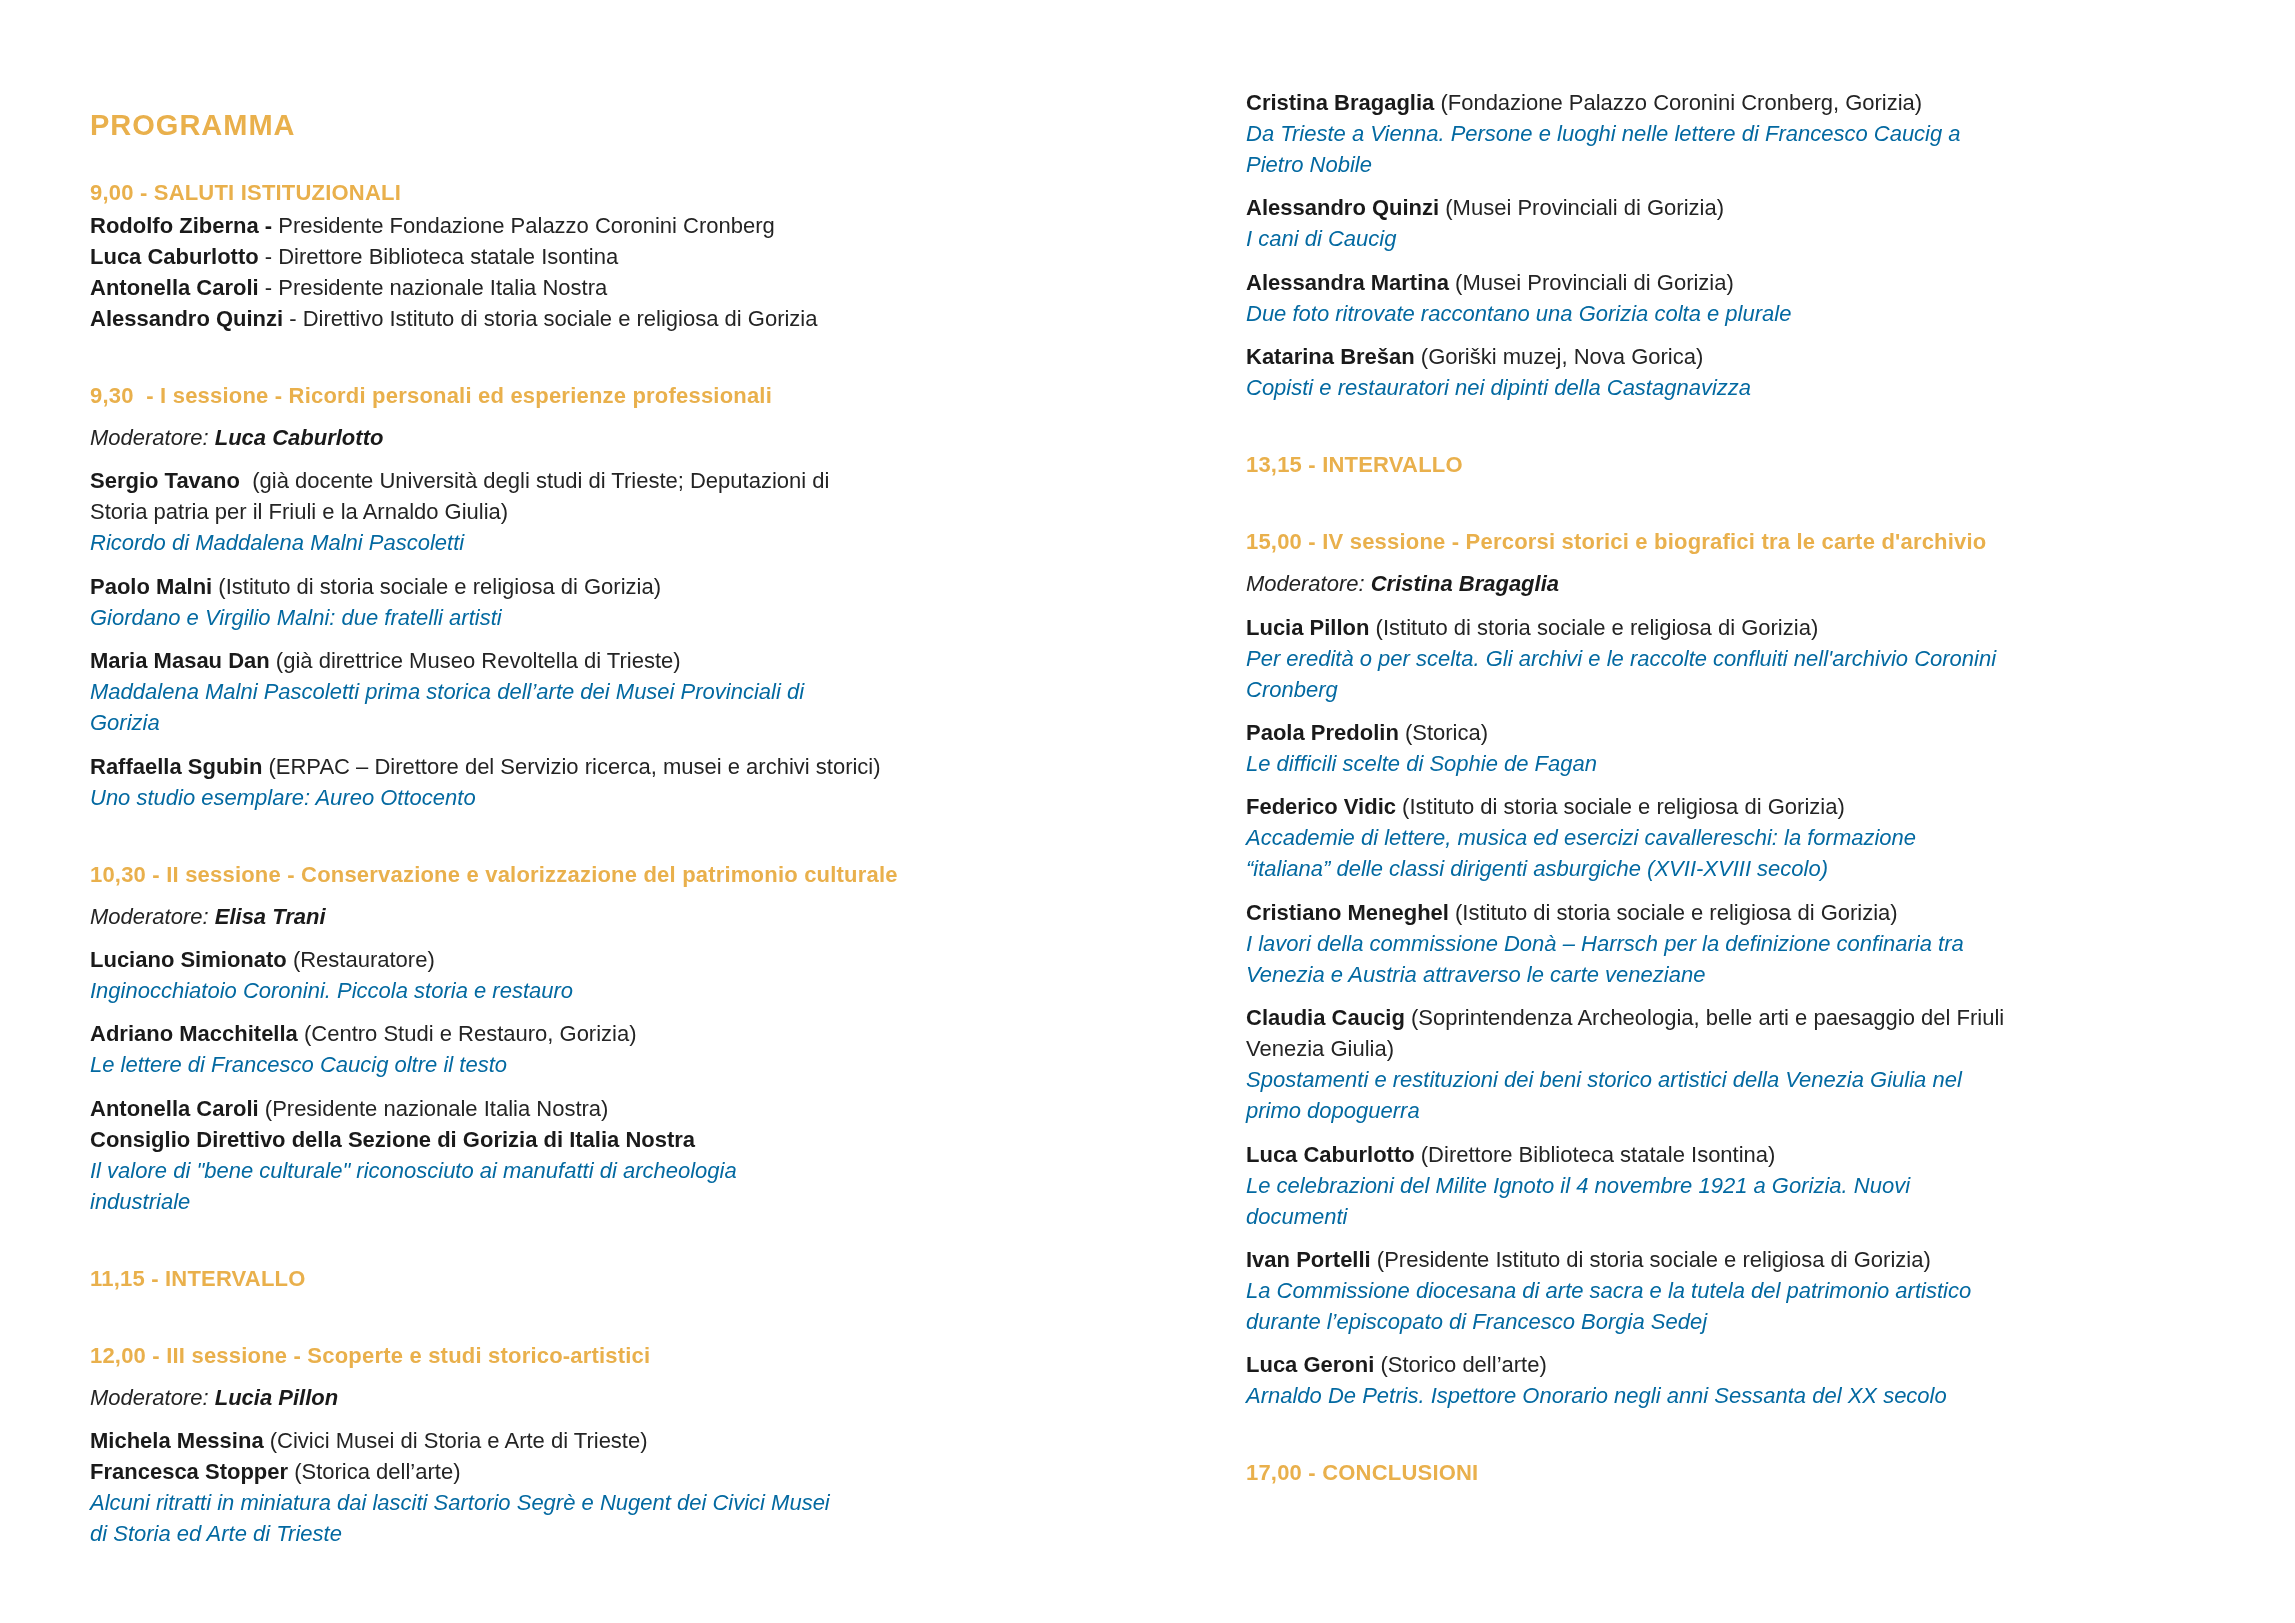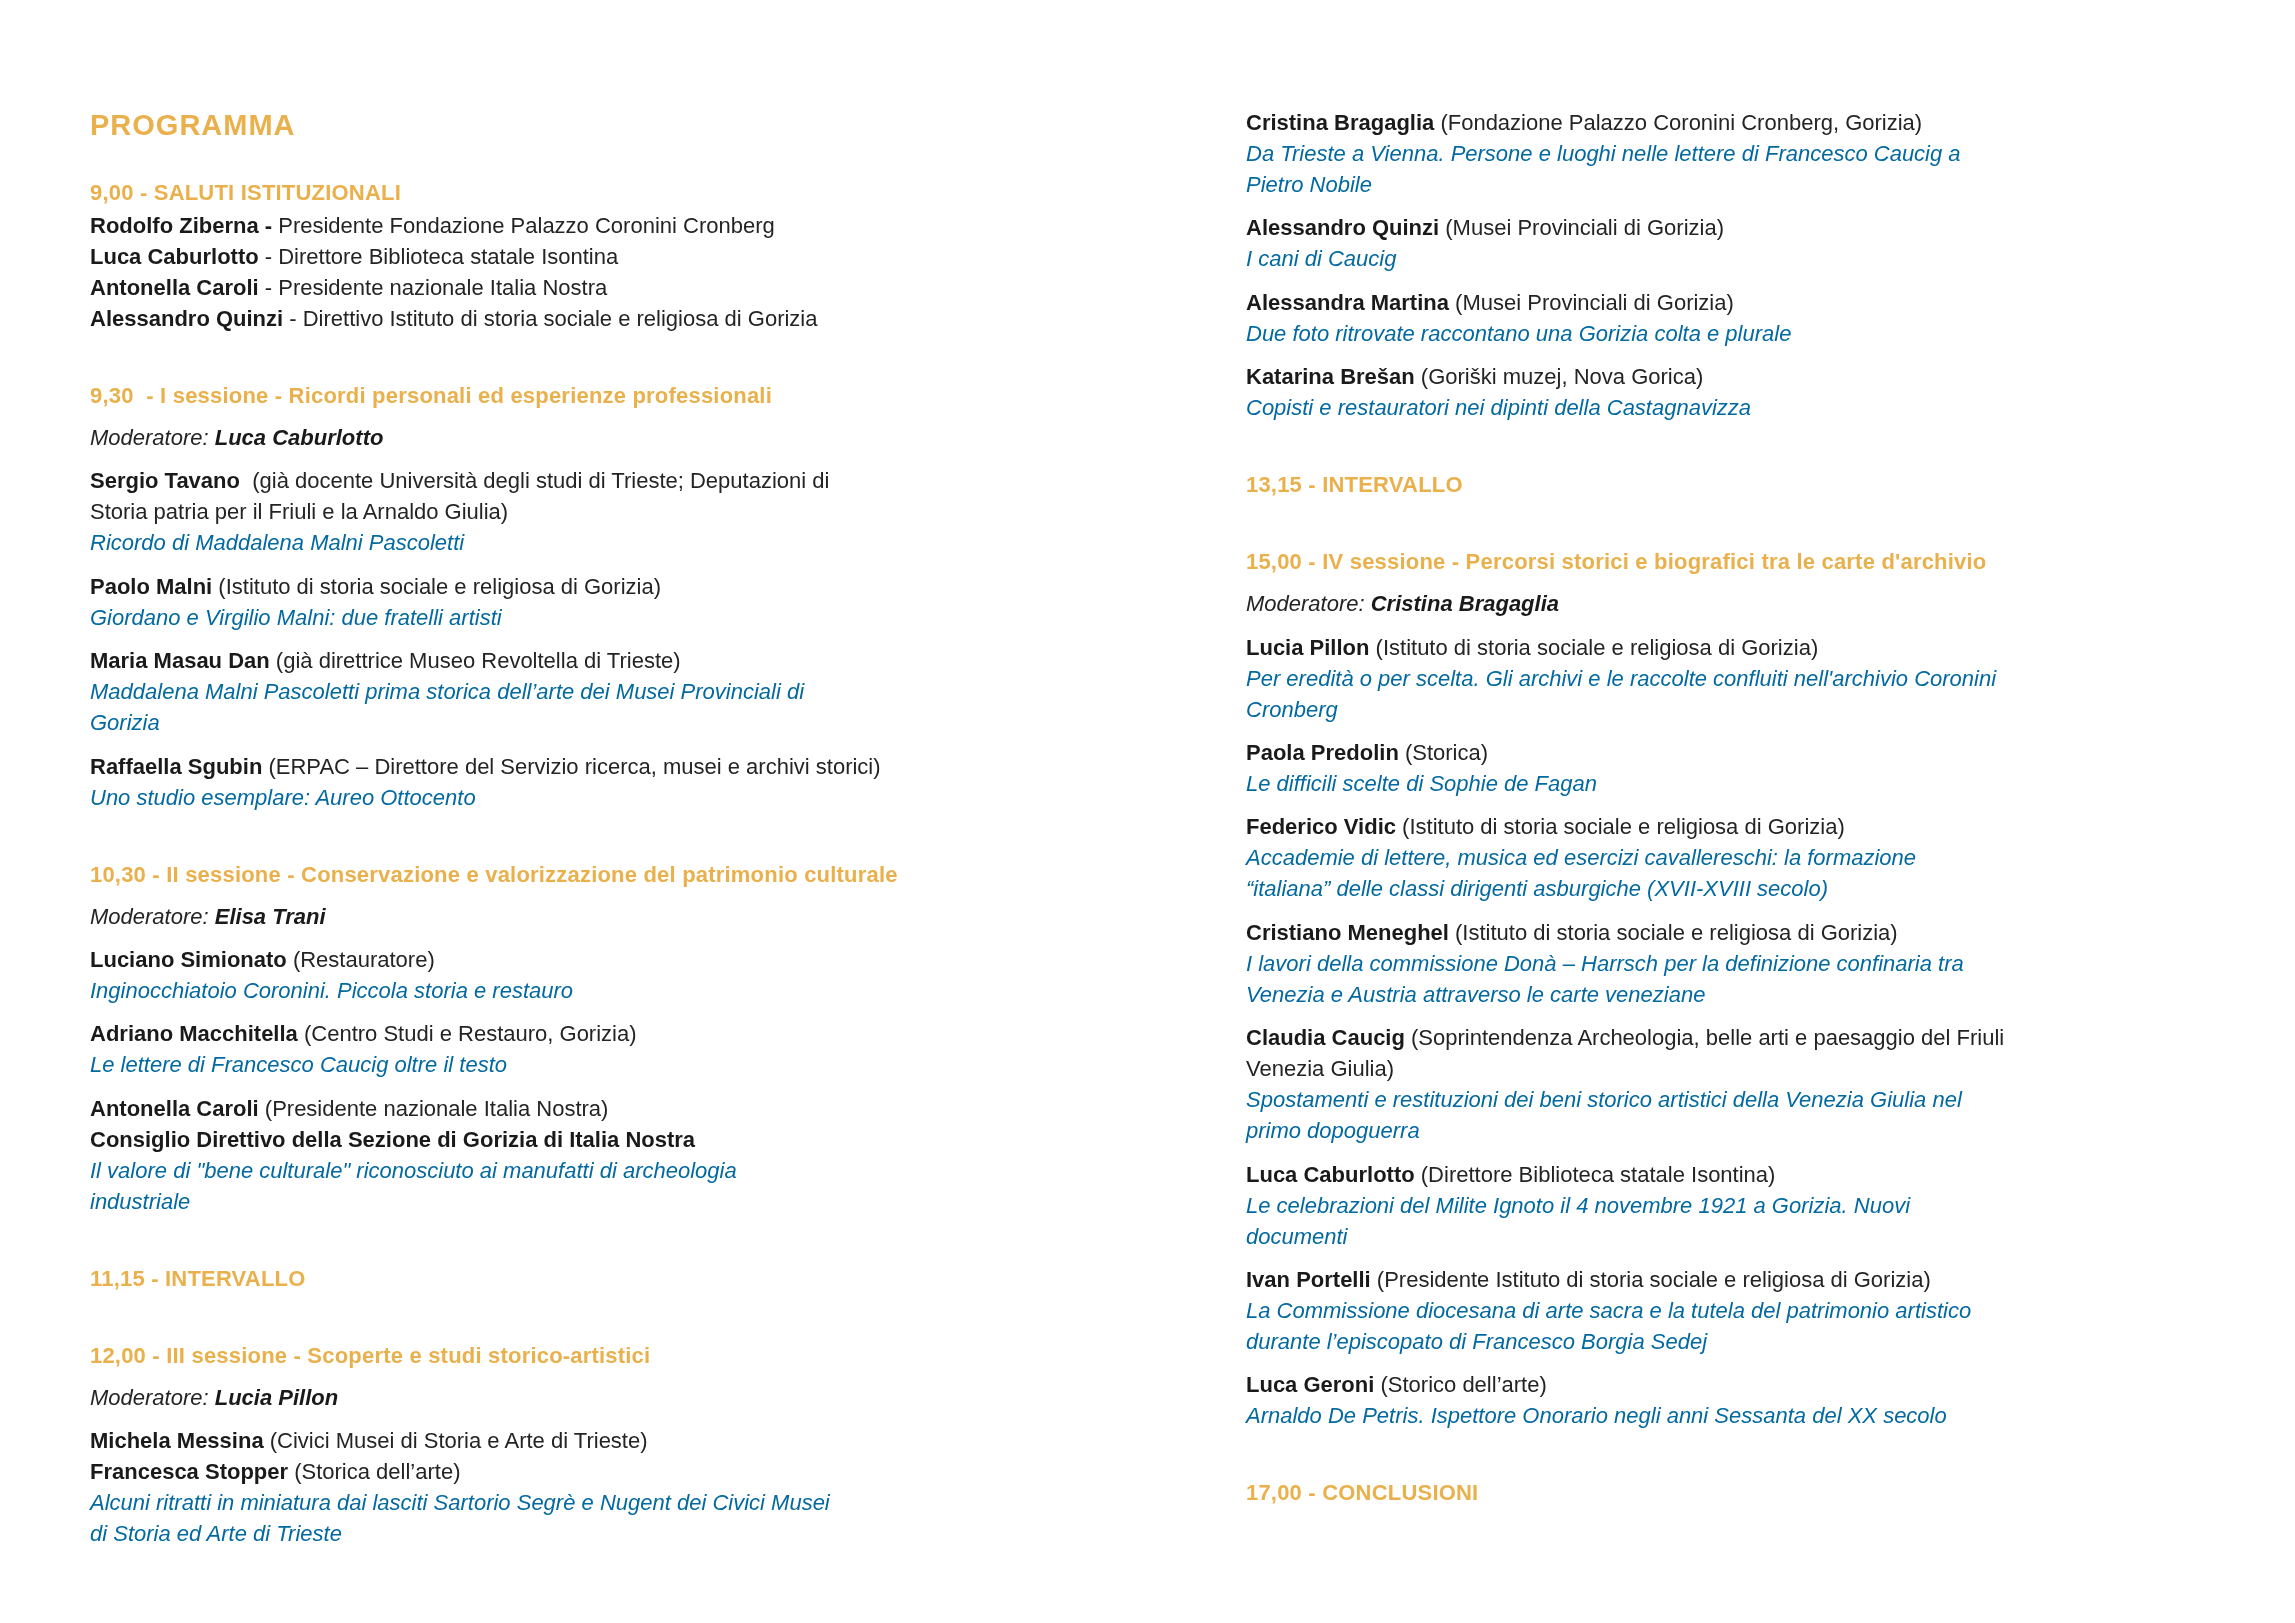--- a/index.html
+++ b/index.html
@@ -18,21 +18,21 @@
   .page {
     position: absolute;
     inset: 0;
     background: #ffffff;
     padding-left: 19px;
   }
   .col {
     position: absolute;
   }
   .col-left  { left: 90px;  top: 106px; width: 1053px; }
-  .col-right { left: 1246px; top: 107px; width: 1049px; }
+  .col-right { left: 1246px; top: 87px; width: 1049px; }
 
   .page-title {
     margin: 0;
     height: 38px;
     line-height: 38px;
     font-size: 29px;
     font-weight: 800;
     letter-spacing: 1px;
     color: var(--accent, #E9B04C);
     white-space: pre;

